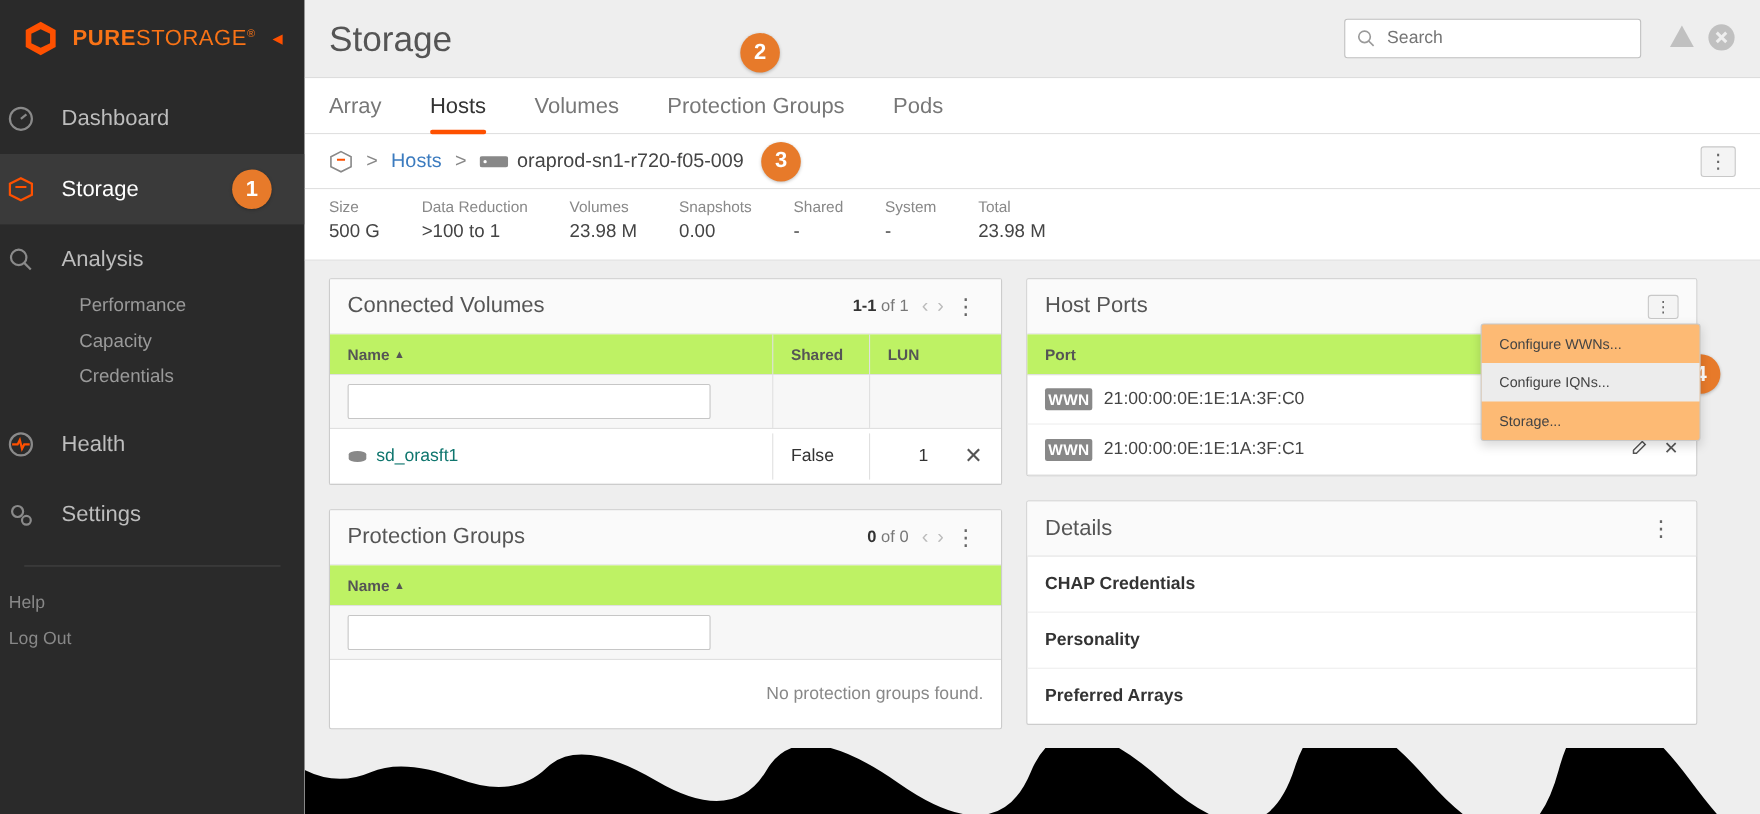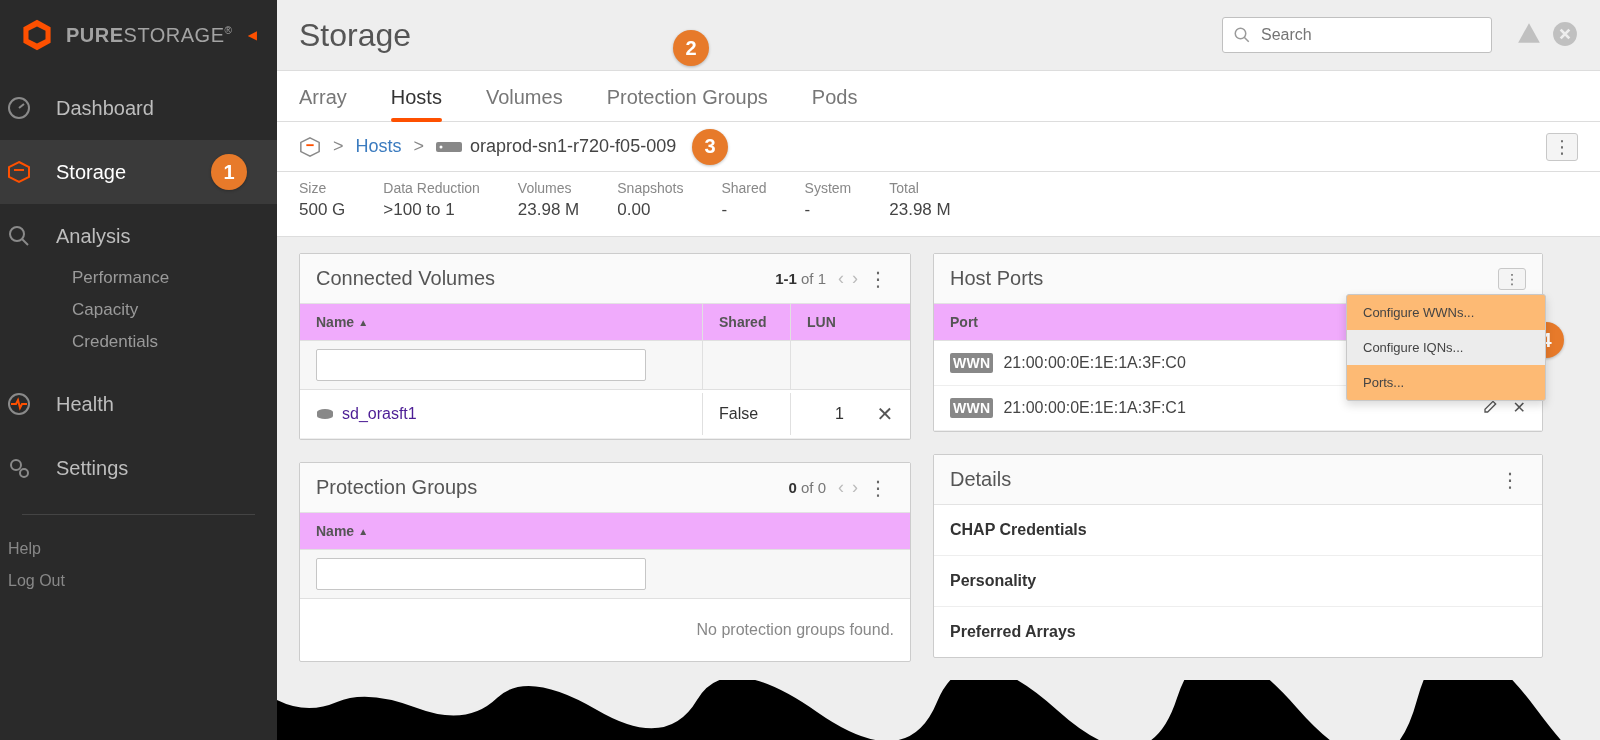--- a/index.html
+++ b/index.html
@@ -2,21 +2,21 @@
 <html><head>
 <meta charset="utf-8">
 <style>
   html,body{margin:0;padding:0;font-family:"Helvetica Neue",Arial,sans-serif;font-size:14px;color:#333;background:#e8e8e8;width:1600px;height:740px;overflow:hidden;}
   *{box-sizing:border-box;}
   .app{display:flex;width:1600px;height:740px;}
   
   .sidebar{width:277px;background:#2a2a2a;color:#cfcfcf;display:flex;flex-direction:column;position:relative;}
   .logo-row{display:flex;align-items:center;height:70px;padding:0 20px;}
   .logo-icon{width:34px;height:34px;margin-right:12px;}
-  .logo-text{font-size:20px;font-weight:300;color:#a3a3a3;letter-spacing:.5px;}
+  .logo-text{font-size:20px;font-weight:300;color:#f97316;letter-spacing:.5px;}
   .logo-text b{font-weight:700;}
   .nav{flex:1;padding-top:6px;}
   .nav-item{display:flex;align-items:center;height:64px;padding:0 6px;font-size:20px;color:#bdbdbd;cursor:pointer;}
   .nav-item.active{background:#3a3a3a;color:#fff;}
   .nav-icon{width:26px;height:26px;margin-right:24px;display:flex;align-items:center;justify-content:center;color:#8a8a8a;}
   .nav-item.active .nav-icon{color:#fe5000;}
   .nav-sub{padding-left:72px;margin-top:-6px;margin-bottom:14px;}
   .nav-sub div{font-size:17px;color:#9a9a9a;padding:6px 0;cursor:pointer;}
   .nav-divider{border-top:1px solid #444;margin:14px 22px;}
   .nav-footer{padding:4px 8px 20px;}
@@ -50,32 +50,32 @@
   .stat .val{color:#444;font-size:17px;}
   
   .panels{padding:16px 22px;display:grid;grid-template-columns:612px 610px;gap:22px;align-items:start;}
   .panel{background:#fff;border:1px solid #ccc;border-radius:2px;position:relative;}
   .panel-head{display:flex;align-items:center;height:50px;padding:0 16px;border-bottom:1px solid #e3e3e3;background:#fafafa;}
   .panel-title{font-size:20px;color:#555;flex:1;}
   .pager{font-size:15px;color:#777;margin-right:8px;}
   .pager b{color:#333;font-weight:600;}
   .pager-btn{color:#bbb;margin:0 4px;cursor:default;font-size:18px;}
   .panel-kebab{color:#666;cursor:pointer;padding:0 6px;font-size:20px;line-height:1;}
-  .grid-head{display:flex;background:#f0abfc;border-bottom:1px solid #e0e0e0;font-size:14px;color:#555;}
+  .grid-head{display:flex;background:#bef264;border-bottom:1px solid #e0e0e0;font-size:14px;color:#555;}
   .grid-head .cell{padding:10px 16px;font-weight:600;}
   .cell-name{flex:1;display:flex;align-items:center;}
   .cell-shared{width:88px;border-left:1px solid #e0e0e0;text-align:left;}
   .cell-lun{width:70px;border-left:1px solid #e0e0e0;text-align:left;}
   .cell-act{width:50px;}
   .filter-row .cell-name{padding:8px 16px;}
   .filter-row input{width:330px;height:32px;border:1px solid #c6c6c6;border-radius:2px;padding:0 8px;font-size:14px;}
   .sort-arrow{font-size:10px;margin-left:4px;}
   .grid-row{display:flex;border-bottom:1px solid #eee;font-size:16px;align-items:center;}
   .grid-row .cell{padding:12px 16px;}
-  .vol-link{color:#4c1d95;cursor:pointer;}
+  .vol-link{color:#0f766e;cursor:pointer;}
   .x-btn{font-size:20px;color:#555;cursor:pointer;text-align:center;flex:0 0 50px;}
   .empty-msg{text-align:right;color:#888;padding:22px 16px;font-size:16px;}
   
   .port-row{display:flex;align-items:center;padding:12px 16px;border-bottom:1px solid #eee;font-size:16px;color:#444;}
   .port-tag{background:#888;color:#fff;font-size:14px;font-weight:700;padding:2px 3px;border-radius:2px;margin-right:10px;letter-spacing:.3px;}
   .port-act{margin-left:auto;display:flex;gap:14px;color:#555;}
   .port-act span{cursor:pointer;}
   
   .detail-row{padding:16px;border-bottom:1px solid #eee;font-size:16px;color:#333;font-weight:600;}
   
@@ -329,21 +329,21 @@
               <span><svg width="16" height="16" viewBox="0 0 24 24">
                     <path d="M3 17 L3 21 L7 21 L19 9 L15 5 Z" fill="none" stroke="currentColor" stroke-width="2"></path>
                   </svg></span>
               <span>✕</span>
             </div>
           </div>
 
           <div class="menu" style="top:40px;right:-4px;">
             <div class="menu-item">Configure WWNs...</div>
             <div class="menu-item hover">Configure IQNs...</div>
-            <div class="menu-item">Ports...</div>
+            <div class="menu-item">Storage...</div>
           </div>
           <span class="badge" style="top:68px;right:-22px;">4</span>
         </div>
 
         <div class="panel">
           <div class="panel-head">
             <div class="panel-title">Details</div>
             <span class="panel-kebab" style="margin-left:auto;">⋮</span>
           </div>
           <div class="detail-row">CHAP Credentials</div>

